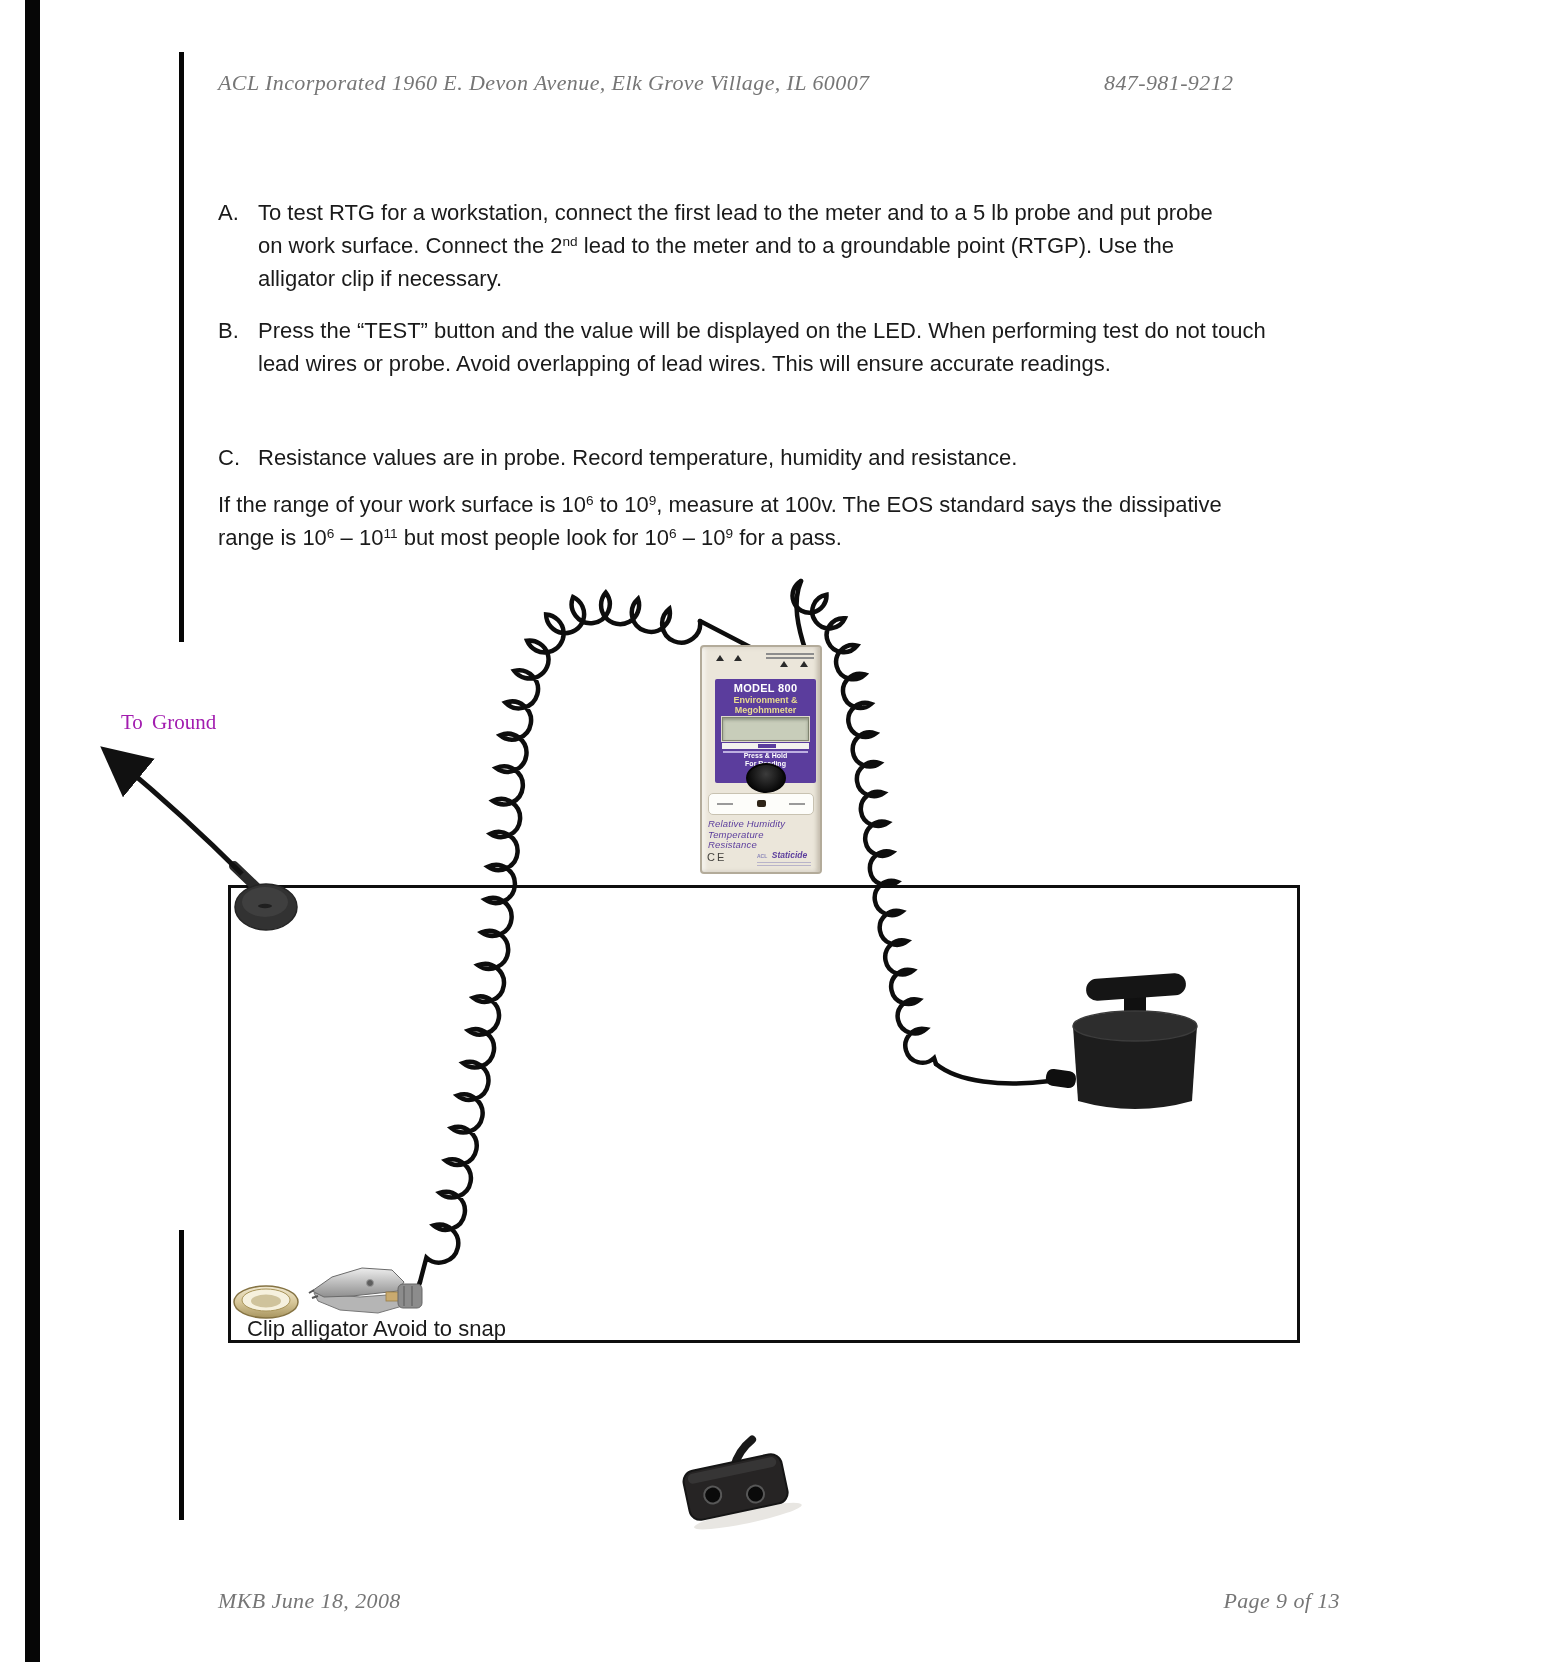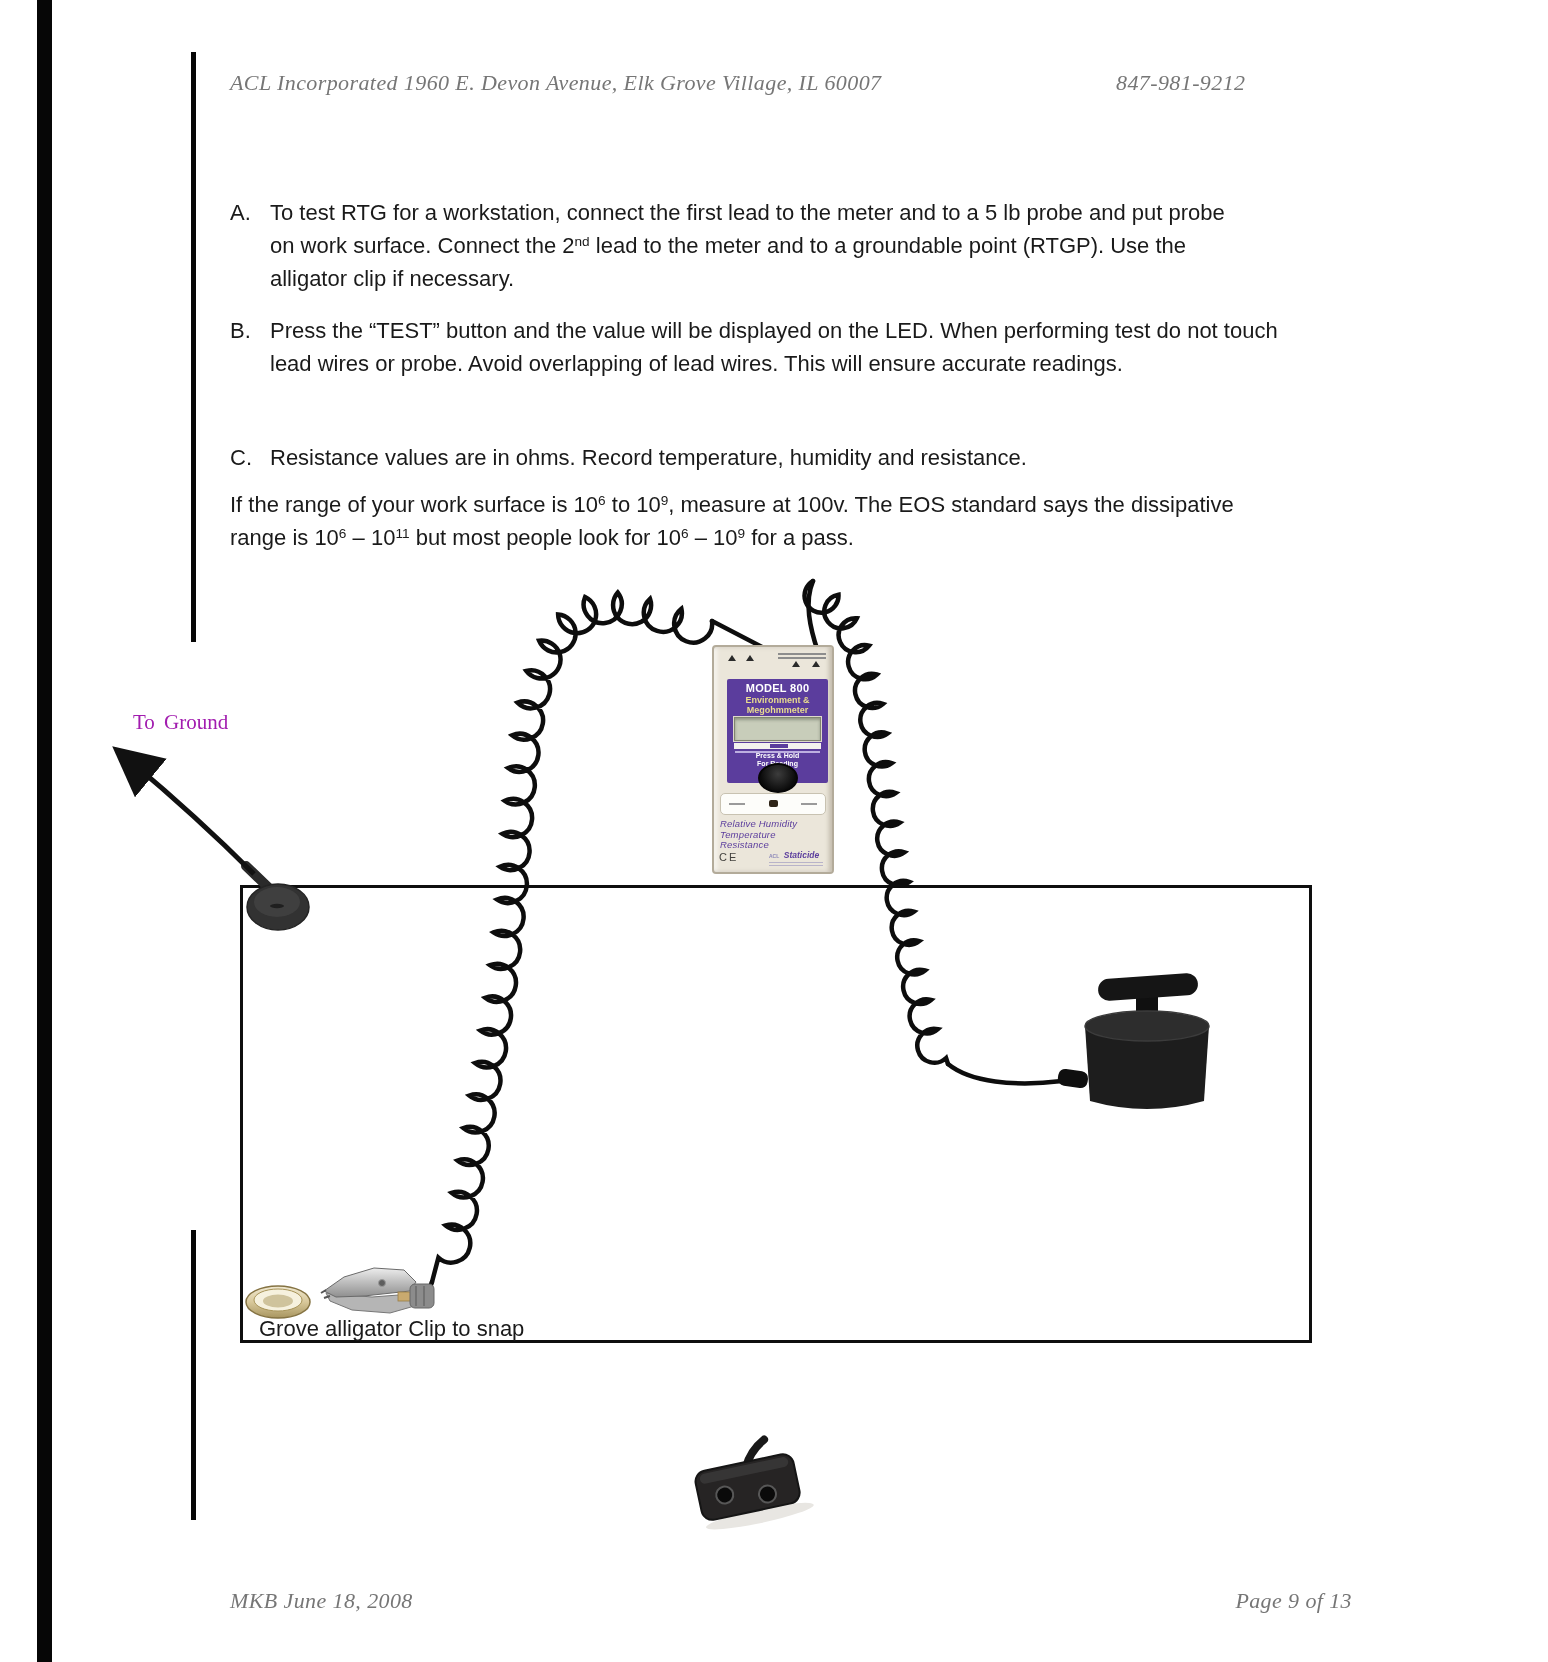--- a/index.html
+++ b/index.html
@@ -1,17 +1,17 @@
 <!DOCTYPE html>
 <html><head>
 <meta charset="utf-8">
 <style>
   html,body{margin:0;padding:0;background:#ffffff;}
   .page{position:relative;width:1380px;height:1662px;background:#ffffff;overflow:hidden;
-        font-family:"Liberation Sans",sans-serif;color:#1a1a1a;margin-left:12px;}
+        font-family:"Liberation Sans",sans-serif;color:#1a1a1a;}
   .abs{position:absolute;}
   
   .scan-bar{position:absolute;background:#060606;}
   
   .serif-ital{font-family:"Liberation Serif",serif;font-style:italic;font-size:22px;color:#767676;
               letter-spacing:0.4px;white-space:nowrap;}
   
   .doc-title{font-variant:small-caps;font-weight:600;font-size:22px;letter-spacing:0.3px;color:#141414;}
   .seg-b{font-weight:700;}
   .sup{font-size:0.62em;vertical-align:0.55em;line-height:0;}
@@ -71,21 +71,21 @@
   <div class="abs body-text item" style="left:218px;top:196px;width:1025px;">
     <span class="item-label">A.</span>
     <span class="item-text"><span>To test RTG for a workstation, connect the first lead to the meter and to a 5 lb probe and put probe on work surface.  Connect the 2</span><span class="sup">nd</span><span> lead to the meter and to a groundable point (RTGP). Use the alligator clip if necessary.</span></span>
   </div>
   <div class="abs body-text item" style="left:218px;top:314px;width:1060px;">
     <span class="item-label">B.</span>
     <span class="item-text"><span>Press the “TEST” button and the value will be displayed on the LED.  When performing test do not touch lead wires or probe. Avoid overlapping of lead wires. This will ensure accurate readings.</span></span>
   </div>
   <div class="abs body-text item" style="left:218px;top:441px;width:1100px;">
     <span class="item-label">C.</span>
-    <span class="item-text"><span>Resistance values are in ohms. Record temperature, humidity and resistance.</span></span>
+    <span class="item-text"><span>Resistance values are in probe. Record temperature, humidity and resistance.</span></span>
   </div>
 
   <div class="abs body-text" style="left:218px;top:488px;width:1005px;"><span>If the range of your work surface is 10</span><span class="sup">6</span><span> to 10</span><span class="sup">9</span><span>, measure at 100v.  The EOS standard says the dissipative range is 10</span><span class="sup">6</span><span> – 10</span><span class="sup">11</span><span> but most people look for 10</span><span class="sup">6</span><span> – 10</span><span class="sup">9</span><span> for a pass.</span></div>
 
   <div class="mat-box"></div>
 
   <div class="abs to-ground" style="left:121px;top:710px;">To Ground</div>
 
   <svg class="diagram-svg" width="1548" height="1662" viewBox="0 0 1548 1662">
     <defs>
@@ -196,19 +196,19 @@
 
     <div class="m-ce">CE</div>
     <div class="m-brand">
       <span class="m-brand-acl">ACL</span>
       <span class="m-brand-st" style="color:#5b3d9d;">Staticide</span>
       <div class="m-brand-line"></div>
       <div class="m-brand-line"></div>
     </div>
   </div>
 
-  <div class="abs caption" style="left:247px;top:1316px;">Grove alligator Clip to snap</div>
+  <div class="abs caption" style="left:247px;top:1316px;">Clip alligator Avoid to snap</div>
 
 
   <div class="abs serif-ital" style="left:218px;top:1588px;">MKB June 18, 2008</div>
   <div class="abs serif-ital" style="left:1100px;top:1588px;width:240px;text-align:right;">Page 9 of 13</div>
 
 </div>
 
 </body></html>

